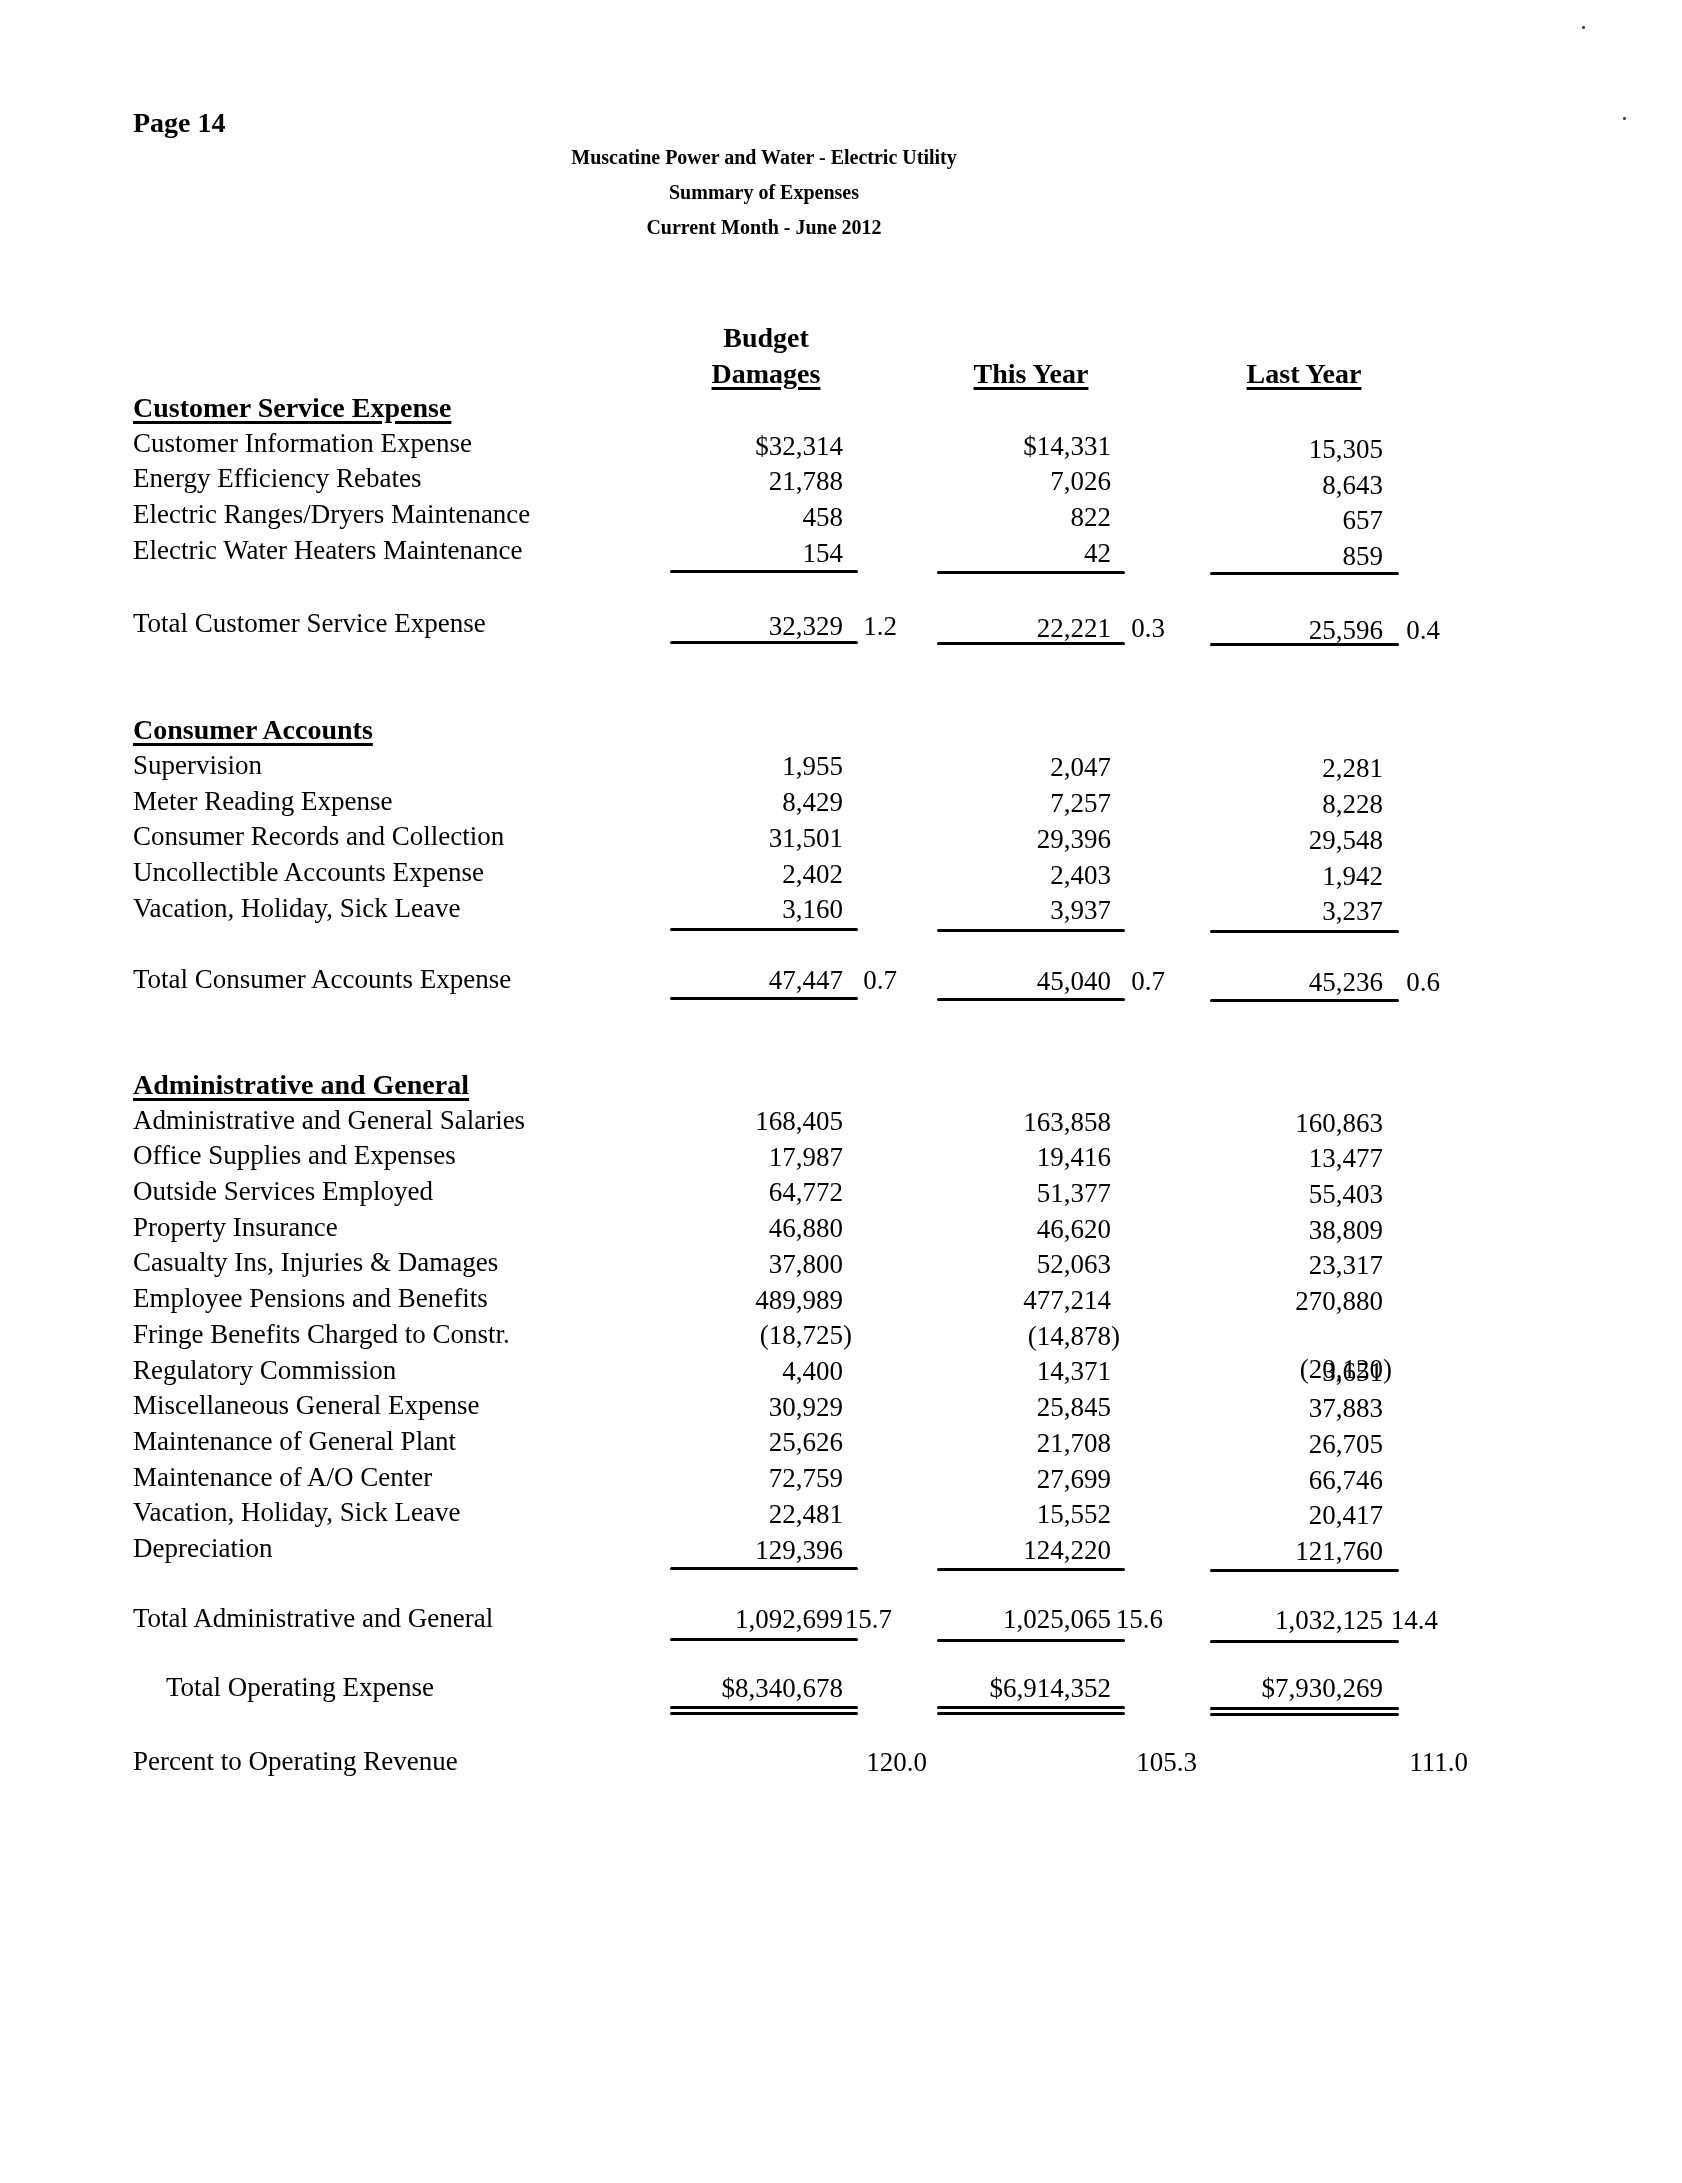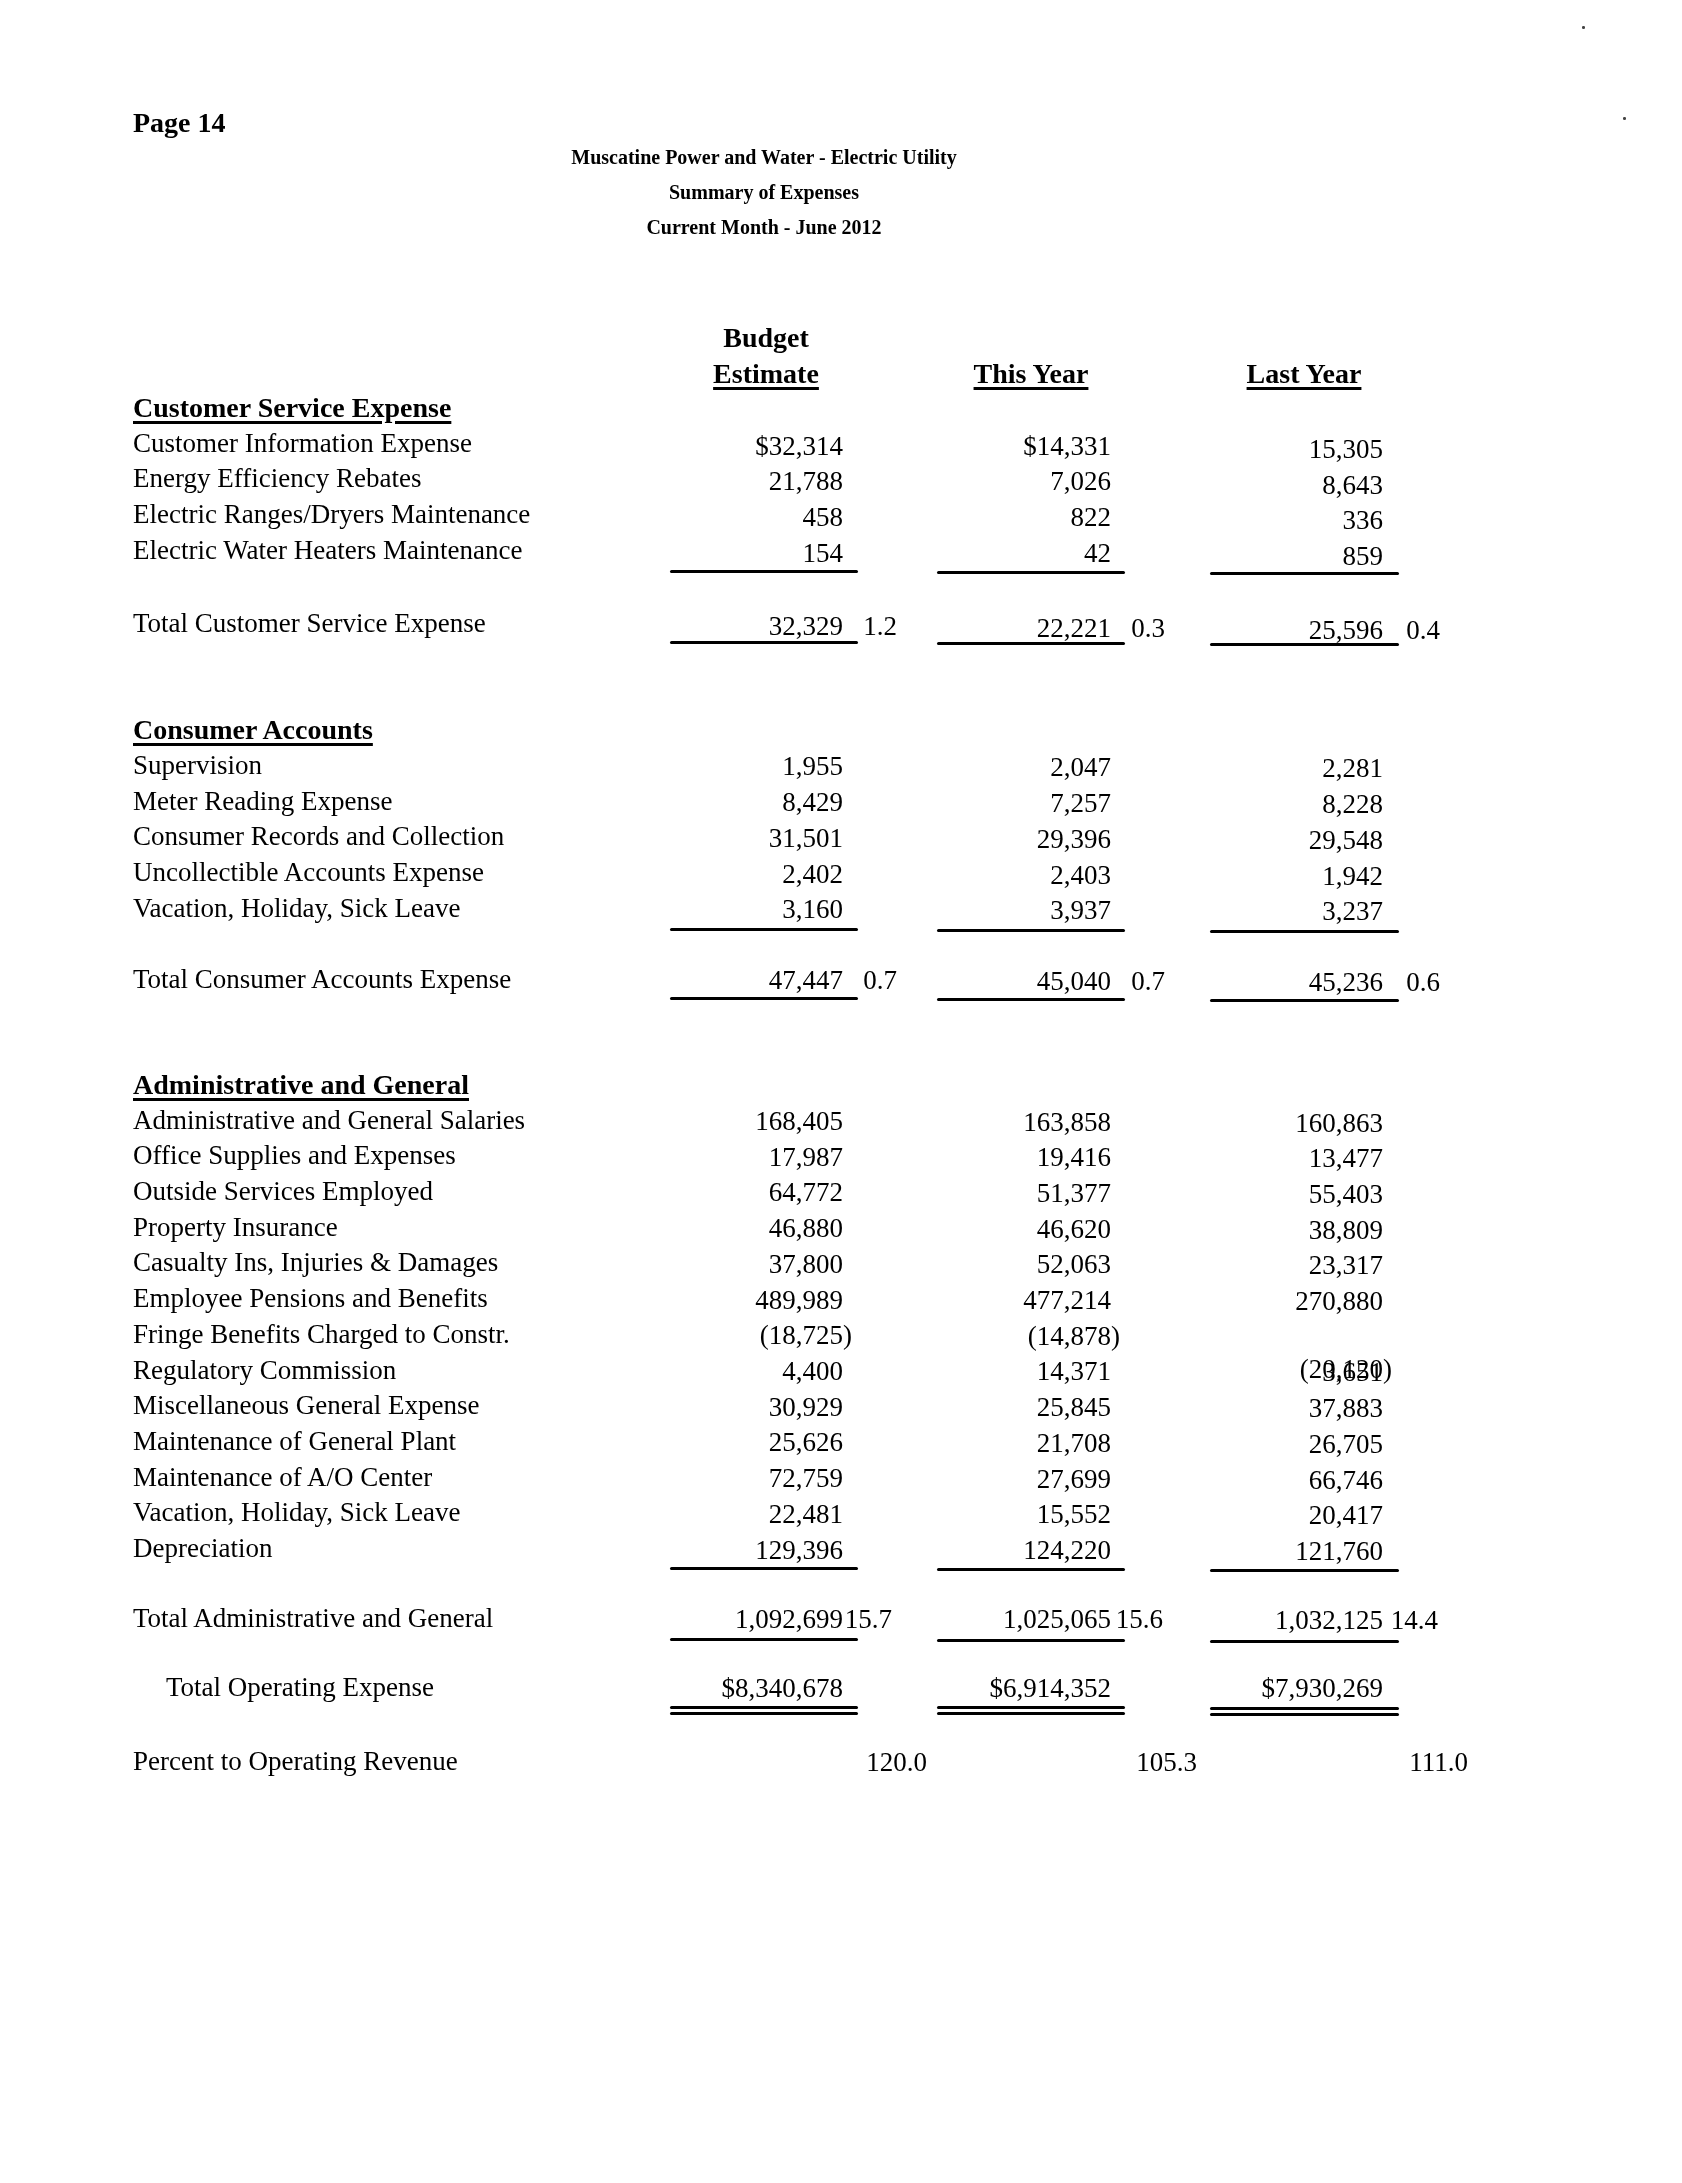--- a/index.html
+++ b/index.html
@@ -24,21 +24,21 @@
 </head>
 <body>
 
 <div class="abs page-no">Page 14</div>
 
 <div class="abs title" style="top:146px">Muscatine Power and Water - Electric Utility</div>
 <div class="abs title" style="top:181px">Summary of Expenses</div>
 <div class="abs title" style="top:216px">Current Month - June 2012</div>
 
 <div class="abs colhead" style="left:672px; top:322px">Budget</div>
-<div class="abs colhead" style="left:672px; top:358px"><span class="u">Estimate</span></div>
+<div class="abs colhead" style="left:672px; top:358px"><span class="u">Damages</span></div>
 <div class="abs colhead" style="left:937px; top:358px"><span class="u">This Year</span></div>
 <div class="abs colhead" style="left:1210px; top:358px"><span class="u">Last Year</span></div>
 
 <div class="abs section" style="top:392px">Customer Service Expense</div>
 
 <div>
   <div class="abs label" style="top:428px">Customer Information Expense</div>
   <div class="abs num c1" style="top:431px">$32,314</div>
   <div class="abs num c2" style="top:431px">$14,331</div>
   <div class="abs num c3" style="top:434px">15,305</div>
@@ -46,21 +46,21 @@
 <div>
   <div class="abs label" style="top:463px">Energy Efficiency Rebates</div>
   <div class="abs num c1" style="top:466px">21,788</div>
   <div class="abs num c2" style="top:466px">7,026</div>
   <div class="abs num c3" style="top:470px">8,643</div>
 </div>
 <div>
   <div class="abs label" style="top:499px">Electric Ranges/Dryers Maintenance</div>
   <div class="abs num c1" style="top:502px">458</div>
   <div class="abs num c2" style="top:502px">822</div>
-  <div class="abs num c3" style="top:505px">336</div>
+  <div class="abs num c3" style="top:505px">657</div>
 </div>
 <div>
   <div class="abs label" style="top:535px">Electric Water Heaters Maintenance</div>
   <div class="abs num c1" style="top:538px">154</div>
   <div class="abs num c2" style="top:538px">42</div>
   <div class="abs num c3" style="top:541px">859</div>
 </div>
 <div class="rule r1" style="top:570px"></div>
 <div class="rule r2" style="top:571px"></div>
 <div class="rule r3" style="top:572px"></div>

